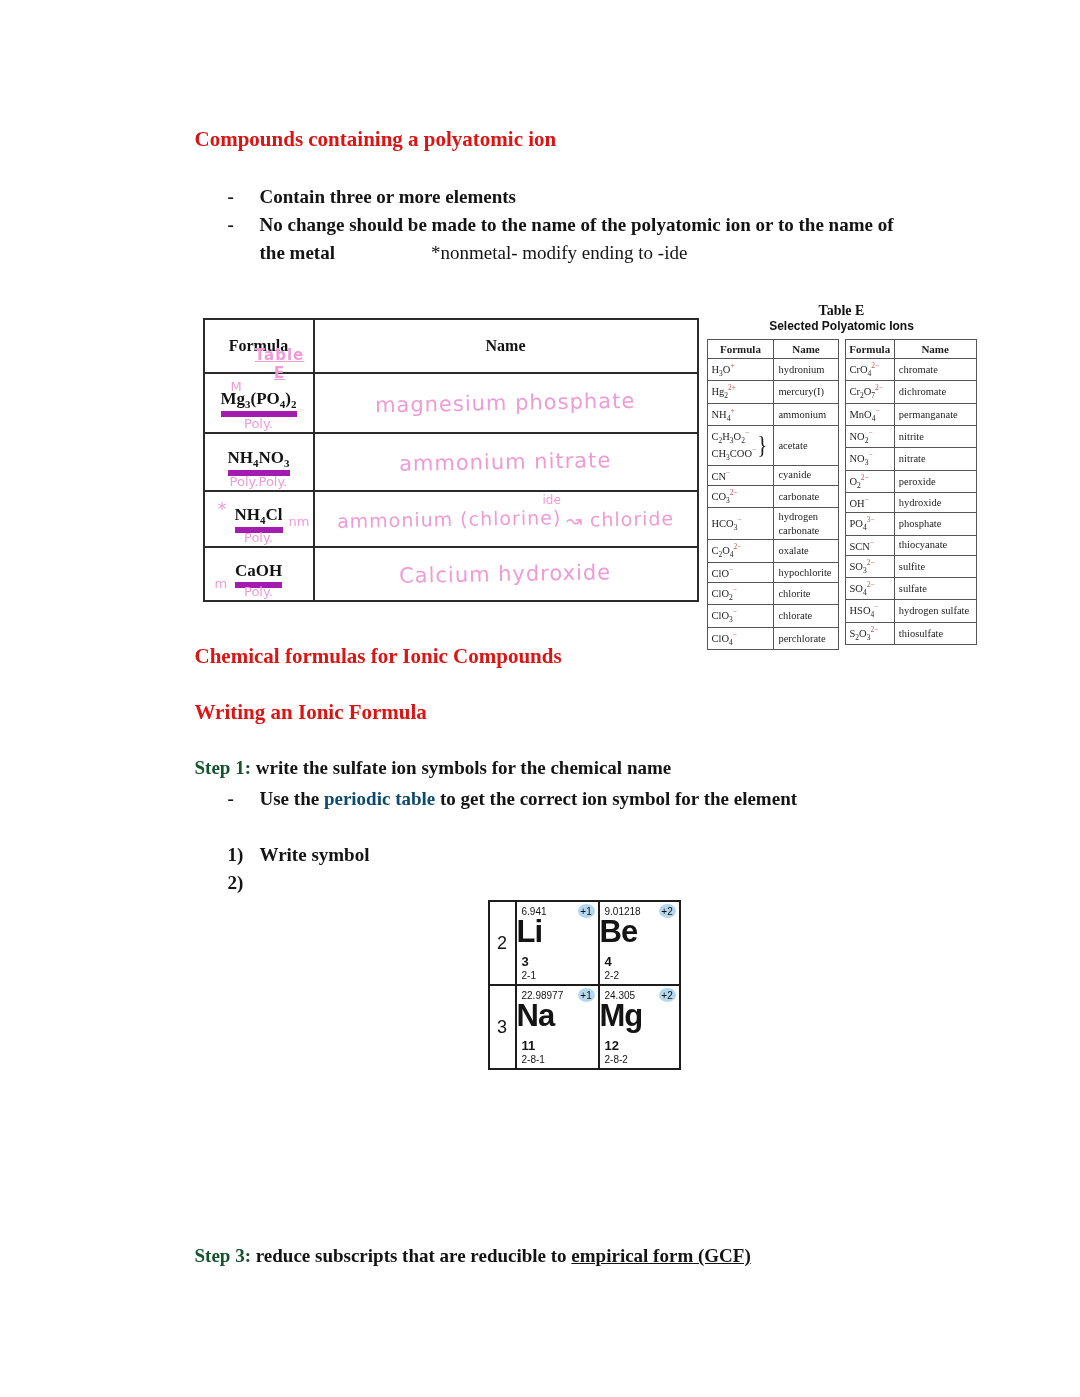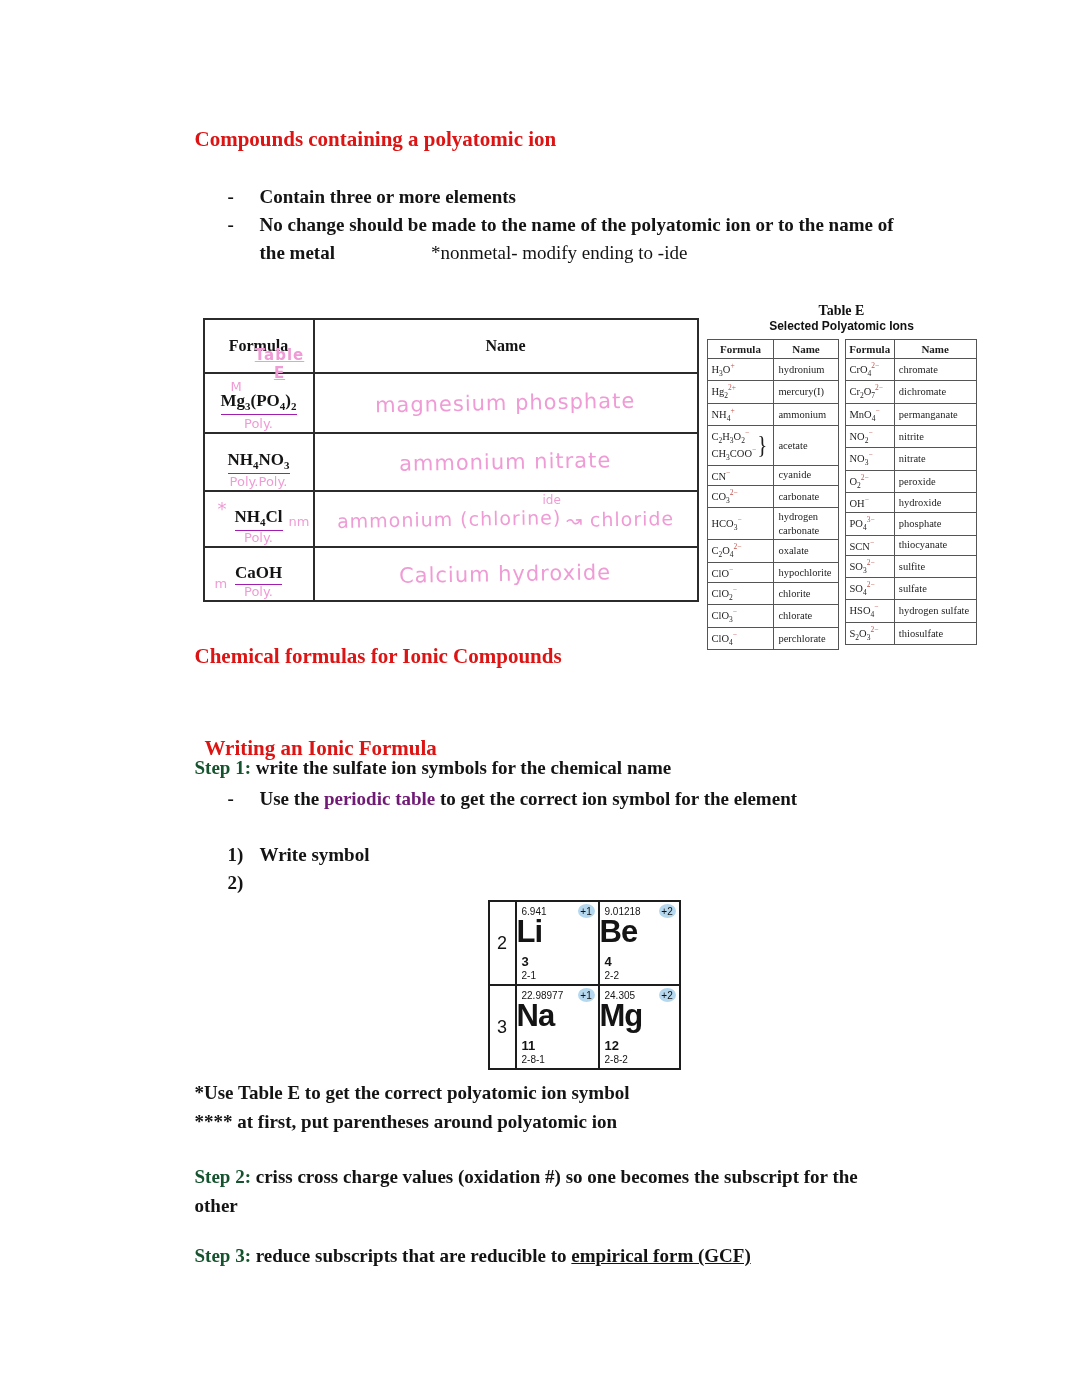--- a/index.html
+++ b/index.html
@@ -12,37 +12,37 @@
     background: #ffffff;
     font-family: "Liberation Serif", serif;
     color: #141414;
     overflow: hidden;
   }
   .abs { position: absolute; }
   .red-h { font: bold 21px "Liberation Serif", serif; color: #dd1414; }
   .t { font: bold 19px "Liberation Serif", serif; color: #141414; }
   .t-normal { font-weight: normal; }
   .red-label { color: #14532d; }
-  .blue-link { color: #701a75; cursor: pointer; }
+  .blue-link { color: #0c4a6e; cursor: pointer; }
   .bline { display: flex; line-height: 28px; }
   .dash { width: 32px; flex: 0 0 32px; }
   .underlined { text-decoration: underline; }
 
   
   table.wtable { border-collapse: collapse; table-layout: fixed; }
   .wtable th, .wtable td {
     border: 2px solid #2b2b2b;
     position: relative;
     text-align: center;
     vertical-align: middle;
   }
   .wtable th { font: bold 16px "Liberation Serif", serif; }
   .wform {
     font: bold 17px "Liberation Serif", serif;
-    border-bottom: 1px solid #a21caf;
+    border-bottom: 6px solid #a21caf;
     padding-bottom: 1px;
     display: inline-block;
   }
   .wform sub { font-size: 11px; }
   .hw { font-family: "DejaVu Sans", sans-serif; color: #ef9bd5; }
   .hw-tablee { position: absolute; left: 42px; bottom: -10px; font-size: 15px; letter-spacing: 1px; text-decoration: underline; }
   .hw-above { position: absolute; top: 5px; left: 26px; font-size: 13px; }
   .hw-below { position: absolute; bottom: 1px; left: 50%; transform: translateX(-50%); font-size: 13px; white-space: nowrap; }
   .hw-star { position: absolute; top: 6px; left: 13px; font-size: 18px; }
   .hw-side { position: absolute; right: 3px; bottom: 17px; font-size: 13px; }
@@ -303,21 +303,21 @@
         <tr>
               <td>S<sub>2</sub>O<sub>3</sub><sup>2−</sup></td>
               <td>thiosulfate</td>
             </tr>
       </tbody>
         </table>
     </div>
   </div>
 
   <div class="abs red-h" style="left:125px; top:644px;">Chemical formulas for Ionic Compounds</div>
-  <div class="abs red-h" style="left:125px; top:736px;margin-left:10px;">Writing an Ionic Formula</div>
+  <div class="abs red-h" style="left:125px; top:700px;">Writing an Ionic Formula</div>
 
   <div class="abs t" style="left:125px; top:757px;">
     <span class="red-label">Step 1:</span><span> write the sulfate ion symbols for the chemical name</span>
   </div>
   <div class="abs" style="left:158px; top:785px; width:830px;">
     <div class="bline t">
       <span class="dash">-</span>
       <span><span>Use the </span><span class="blue-link">periodic table</span><span> to get the correct ion symbol for the element</span></span>
     </div>
   </div>
@@ -362,27 +362,19 @@
       <div class="pcell">
         <span class="mass">24.305</span>
         <span class="chg-badge">+2</span>
         <span class="sym">Mg</span>
         <span class="anum">12</span>
         <span class="econf">2-8-2</span>
       </div>
     </div>
   </div>
 
-  <div class="abs t" style="left:125px; top:1078px; line-height:29px;">
-    <div>*Use Table E to get the correct polyatomic ion symbol</div>
-    <div>**** at first, put parentheses around polyatomic ion</div>
-  </div>
-
-  <div class="abs t" style="left:125px; top:1162px; line-height:29px;">
-    <div><span class="red-label">Step 2:</span><span> criss cross charge values (oxidation #) so one becomes the subscript for the</span></div>
-    <div>other</div>
-  </div>
+
 
   <div class="abs t" style="left:125px; top:1245px;">
     <span class="red-label">Step 3:</span><span> reduce subscripts that are reducible to </span><span class="underlined">empirical form (GCF)</span>
   </div>
 
 </div>
 
 </body></html>

